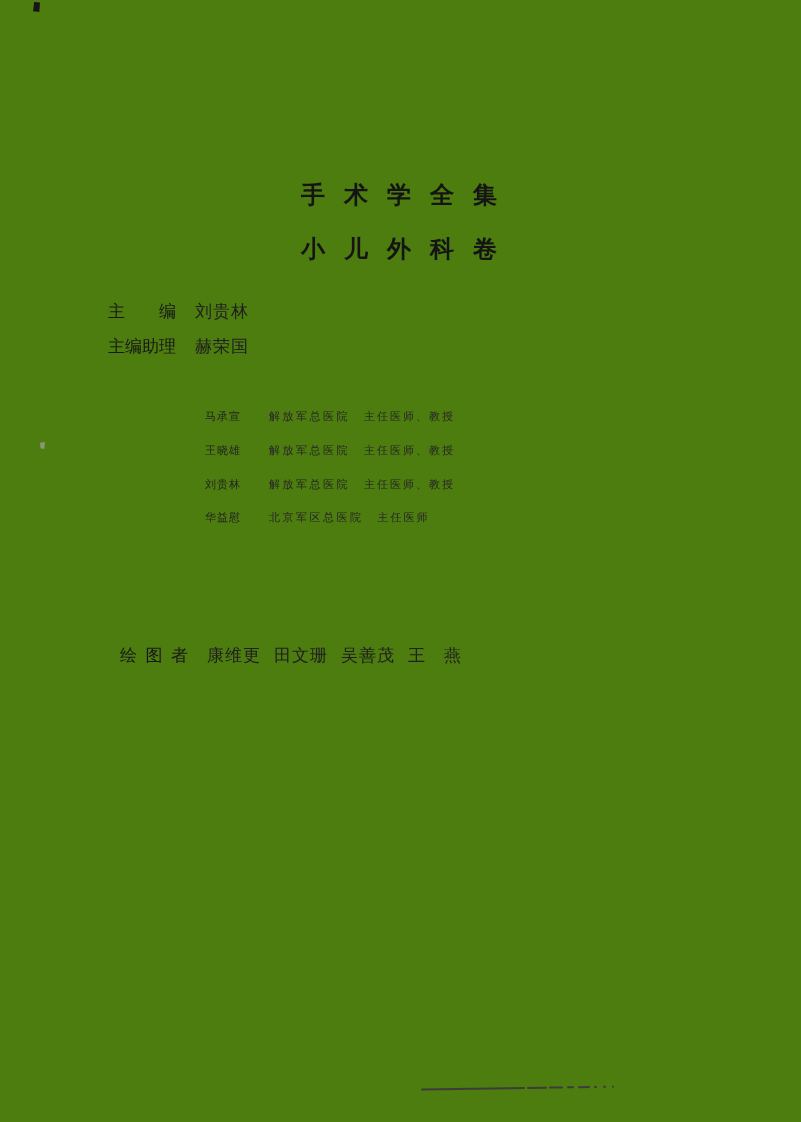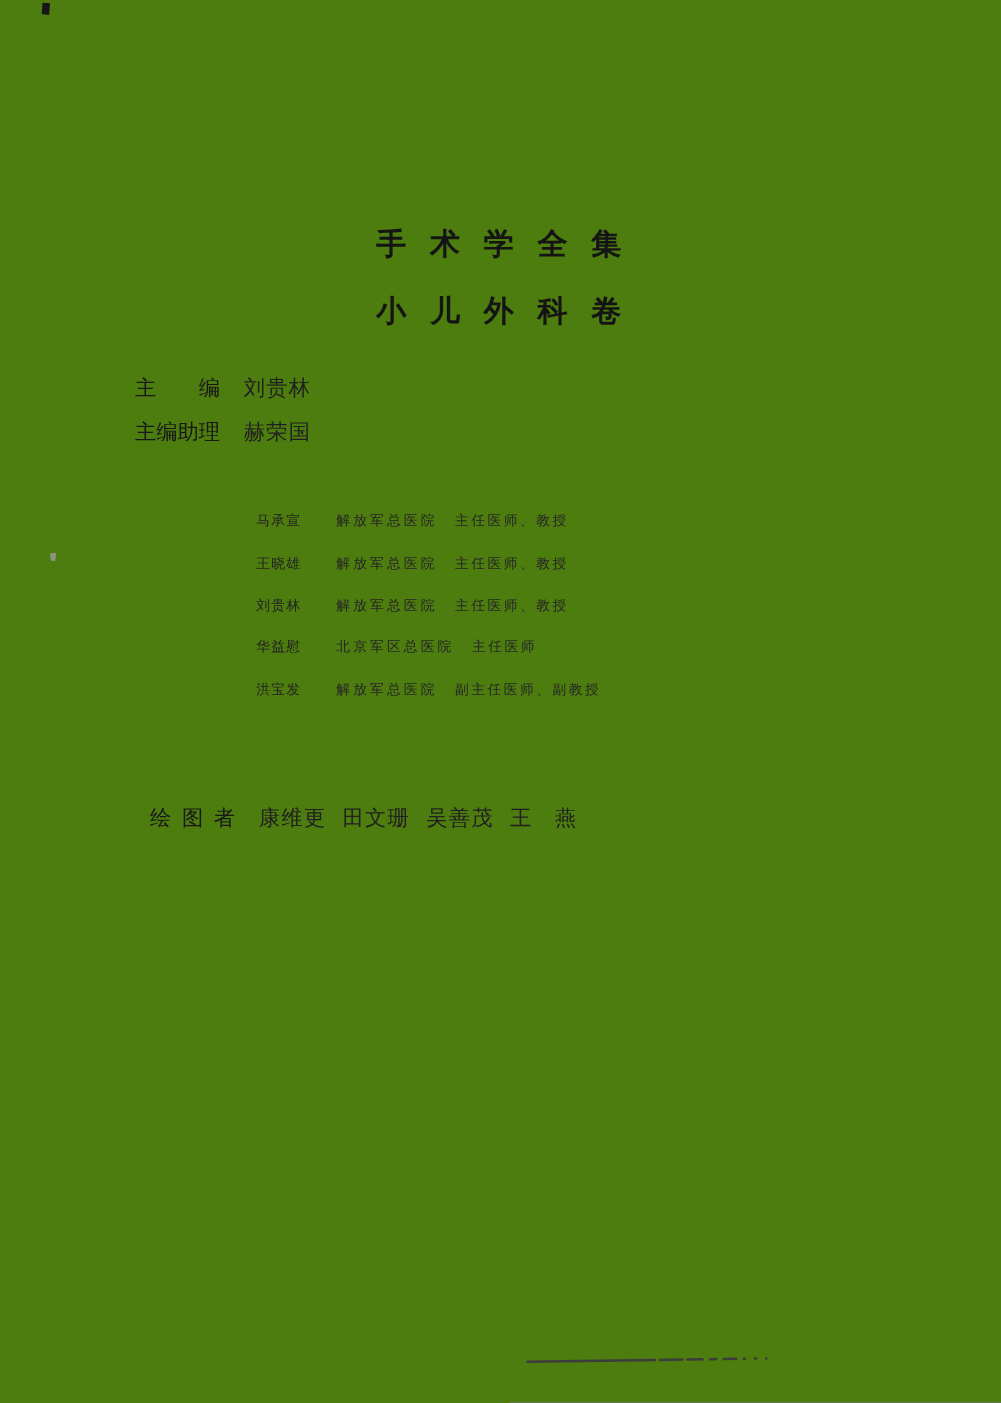--- a/index.html
+++ b/index.html
@@ -99,23 +99,20 @@
     </div>
     <div class="c-row">
       <span class="c-name">王晓雄</span><span class="c-aff">解放军总医院</span><span class="c-title">主任医师、教授</span>
     </div>
     <div class="c-row">
       <span class="c-name">刘贵林</span><span class="c-aff">解放军总医院</span><span class="c-title">主任医师、教授</span>
     </div>
     <div class="c-row">
       <span class="c-name">华益慰</span><span class="c-aff">北京军区总医院</span><span class="c-title">主任医师</span>
     </div>
-    <div class="c-row">
-      <span class="c-name">洪宝发</span><span class="c-aff">解放军总医院</span><span class="c-title">副主任医师、副教授</span>
-    </div>
   </div>
 
   <div class="illustrators">
     <span class="label">绘图者</span><span class="i-names"><span class="i-name">康维更</span><span class="i-name">田文珊</span><span class="i-name">吴善茂</span><span class="i-name">王　燕</span></span>
   </div>
 
   <div class="scanline">
     <div class="seg seg1"></div>
     <div class="seg seg2"></div>
     <div class="seg seg3"></div>

